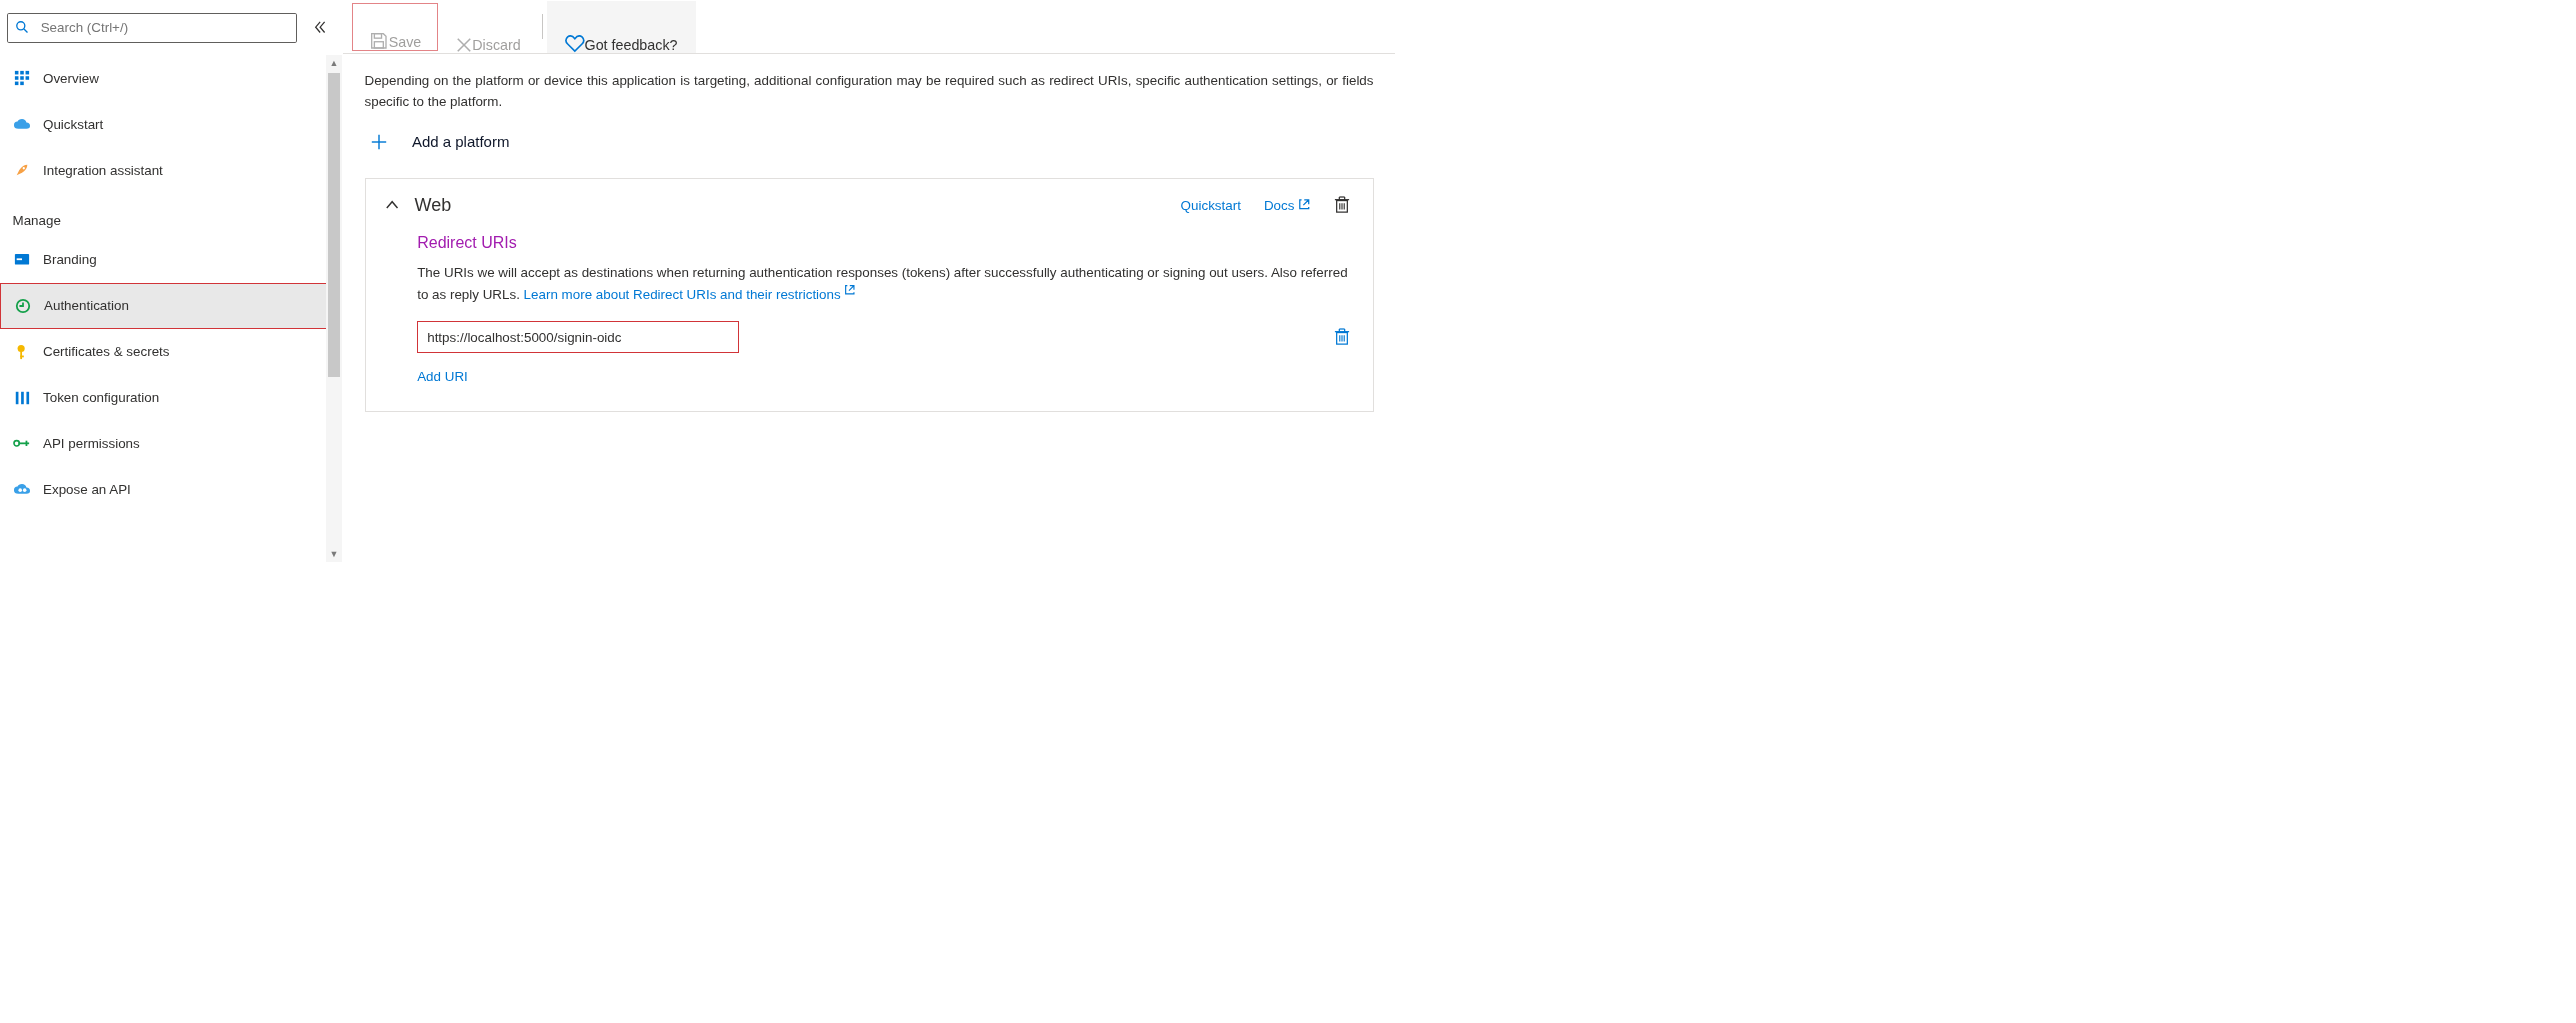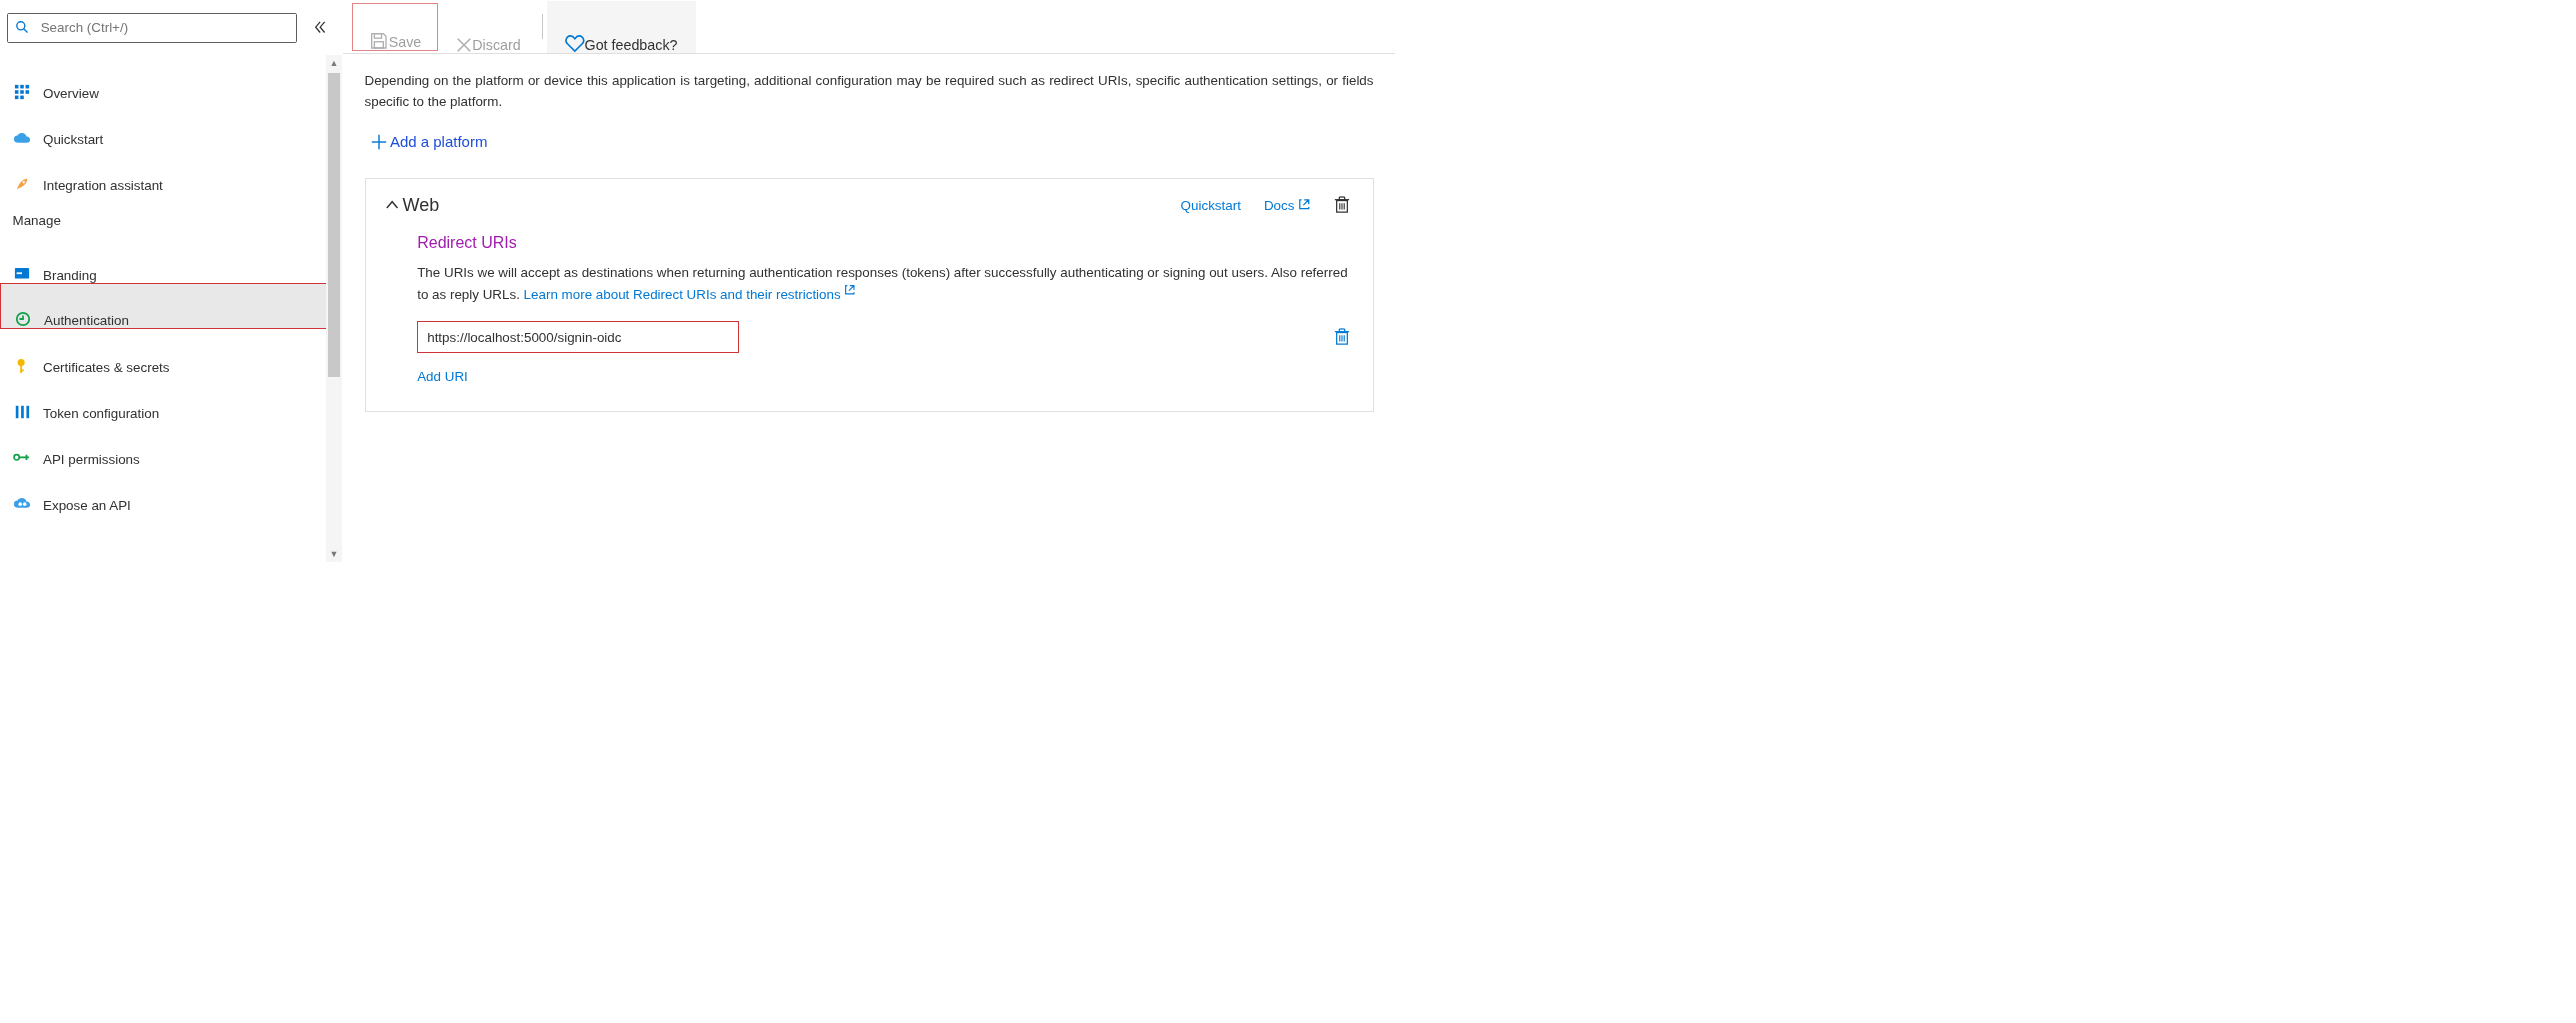--- a/index.html
+++ b/index.html
@@ -54,21 +54,21 @@
     cursor:pointer;
   }
 
   .scroll-wrap { position: relative; flex: 1; overflow:hidden; }
   .nav {
     height: 100%;
     overflow-y: auto;
   }
   .nav-item {
     display: flex;
-    align-items: flex-end;
+    align-items: center;
     height: 46px;
     padding: 0 12.5px;
     gap: 12.5px;
     cursor: pointer;
     font-size: 13.4px;
     color: #323130;
   }
   .nav-item.selected {
     background: #e8e8e8;
     position: relative;
@@ -129,37 +129,37 @@
   .intro {
     font-size: 13.4px;
     color: #323130;
     text-align: justify;
     line-height: 1.6;
     margin-bottom: 19.7px;
   }
   .add-platform {
     display: inline-flex;
     align-items: center;
-    gap: 2px;
+    gap: 24px;
     font-size: 15px;
-    color: #1d4ed8;
+    color: #0f172a;
     cursor: pointer;
     margin-bottom: 27px;
     margin-left: 5.4px;
   }
   .add-platform .plus { color:#0078d4; font-size:19.7px; font-weight:300; }
 
   .platform-card {
     border: 0.9px solid #e1dfdd;
     padding: 16px 23px 27px 19.7px;
   }
   .card-header {
     display:flex;
     align-items:center;
-    gap: 3px;
+    gap: 15px;
   }
   .card-title { font-size: 18px; color:#323130; }
   .card-actions { margin-left:auto; display:flex; align-items:center; gap:23px; }
   .link { color:#0078d4; font-size:13.4px; cursor:pointer; }
   .link-ext { display:inline-flex; gap:3.6px;}
   .card-body { padding-left: 32px; margin-top: 18px; }
   .subhead { font-size: 16px; color:#a21caf; margin-bottom: 10.7px; }
   .desc { font-size: 13.4px; color:#323130; line-height:1.6; margin-bottom: 16px; }
   .uri-row { display:flex; align-items:center; gap:16px; margin-bottom:16px; }
   .uri-input {

